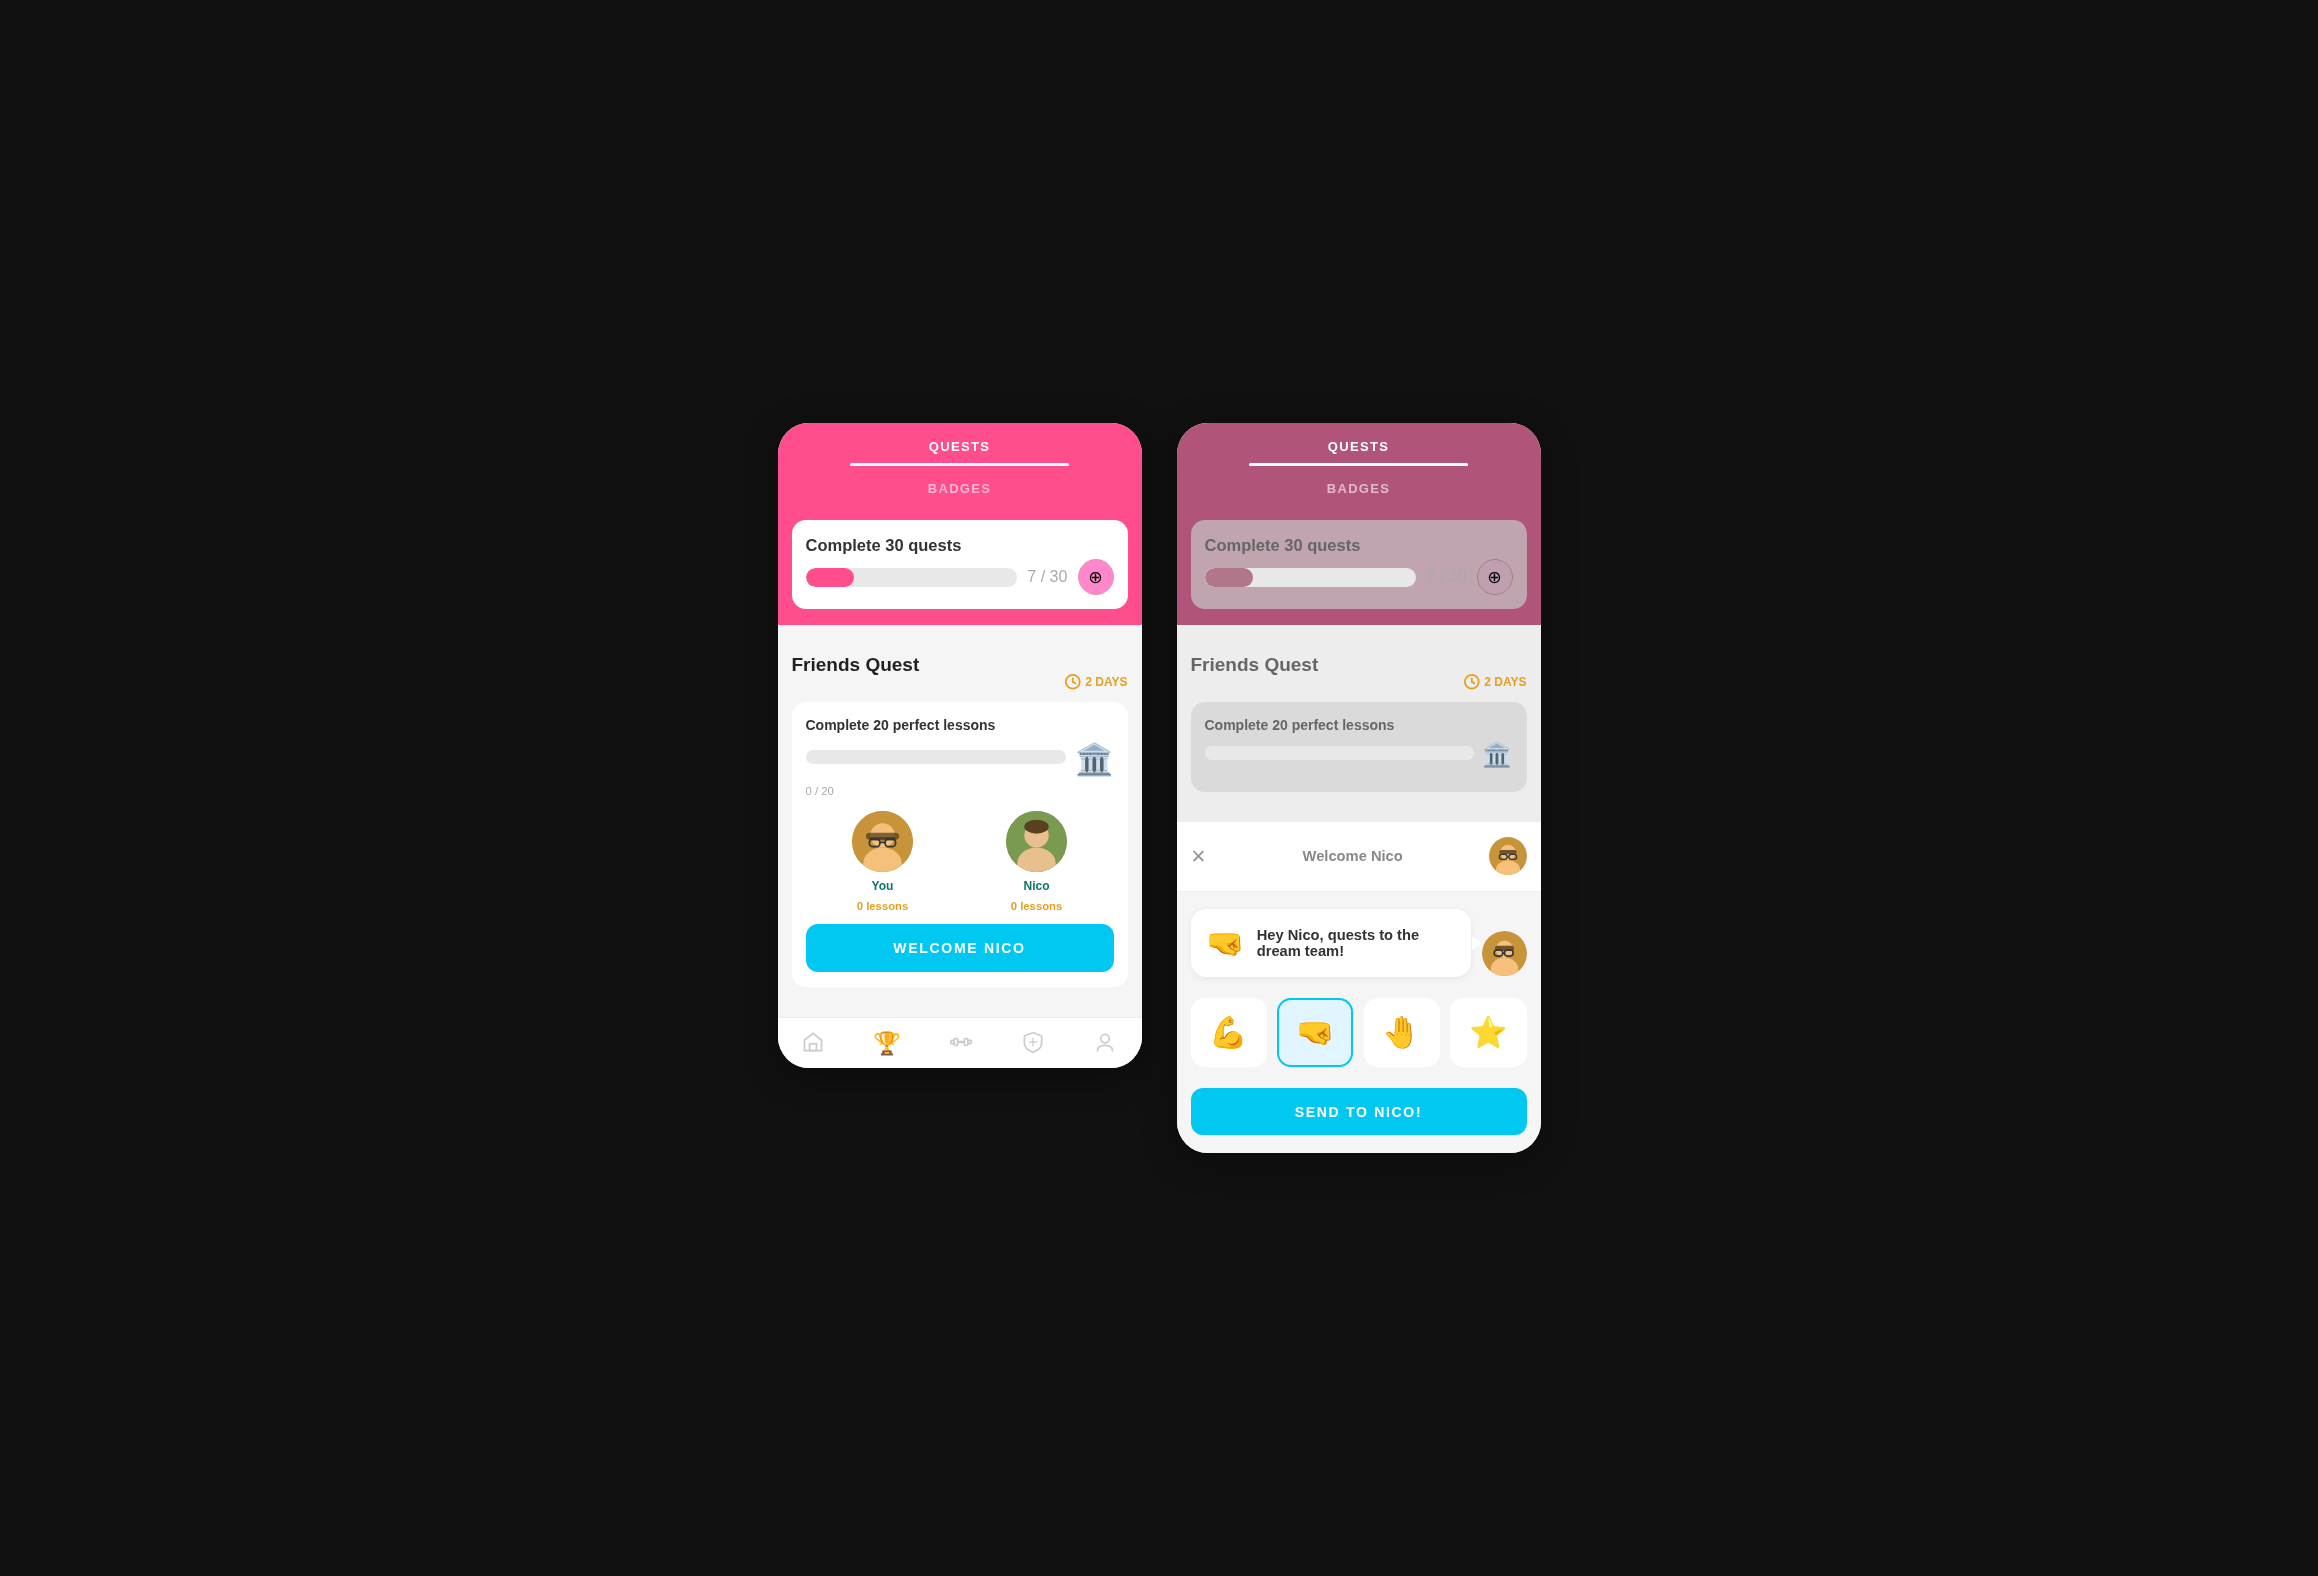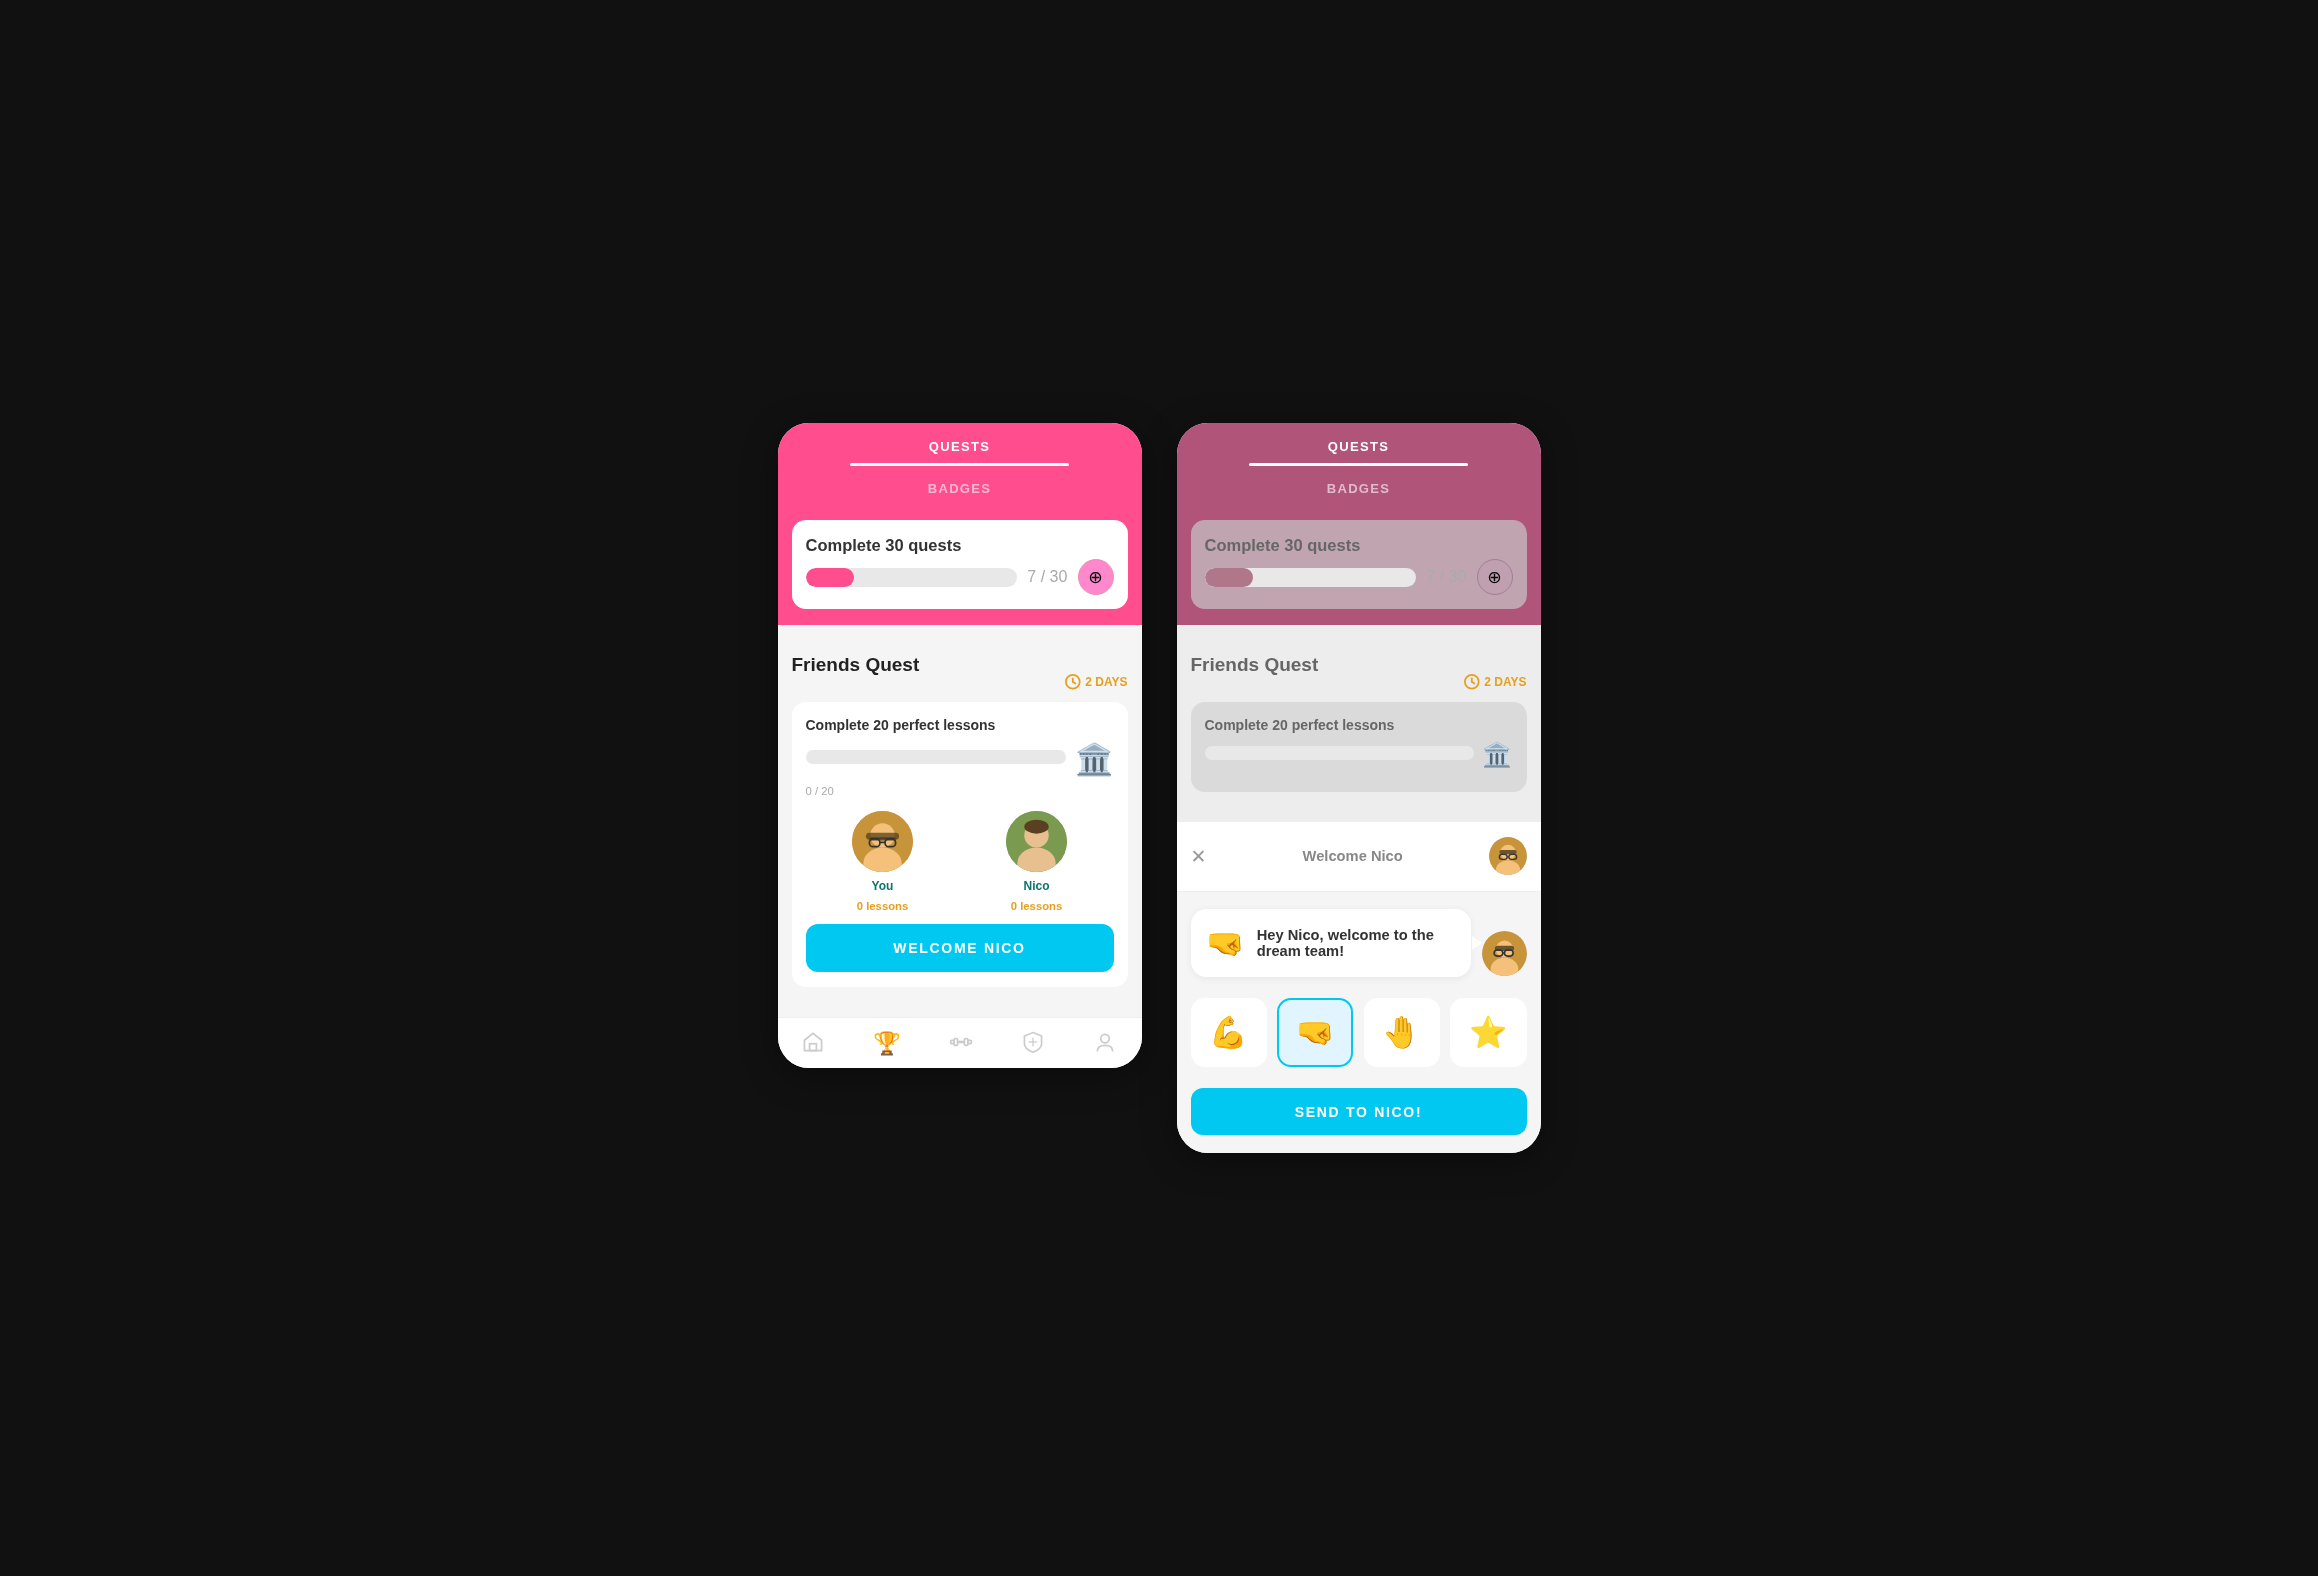--- a/index.html
+++ b/index.html
@@ -599,21 +599,21 @@
           </svg>
         </div>
       </div>
 
       <div class="message-area">
 
         
         <div class="message-row">
           <div class="message-bubble">
             <span class="bubble-emoji">🤜</span>
-            <span class="bubble-text">Hey Nico, welcome to the dream team!</span>
+            <span class="bubble-text">Hey Nico, quests to the dream team!</span>
             <div class="bubble-arrow"></div>
           </div>
           <div class="bubble-user-avatar">
             <svg width="45" height="45" viewBox="0 0 52 52">
               <circle cx="26" cy="26" r="26" fill="#c8943a"></circle>
               <ellipse cx="26" cy="21" rx="10" ry="10" fill="#f4c07a"></ellipse>
               <ellipse cx="26" cy="44" rx="16" ry="13" fill="#f4c07a"></ellipse>
               <rect x="15" y="17" width="22" height="6" rx="3" fill="#4a3a1a" opacity="0.8"></rect>
               <rect x="14" y="22" width="10" height="7" rx="3.5" fill="none" stroke="#333" stroke-width="1.8"></rect>
               <rect x="26" y="22" width="10" height="7" rx="3.5" fill="none" stroke="#333" stroke-width="1.8"></rect>

